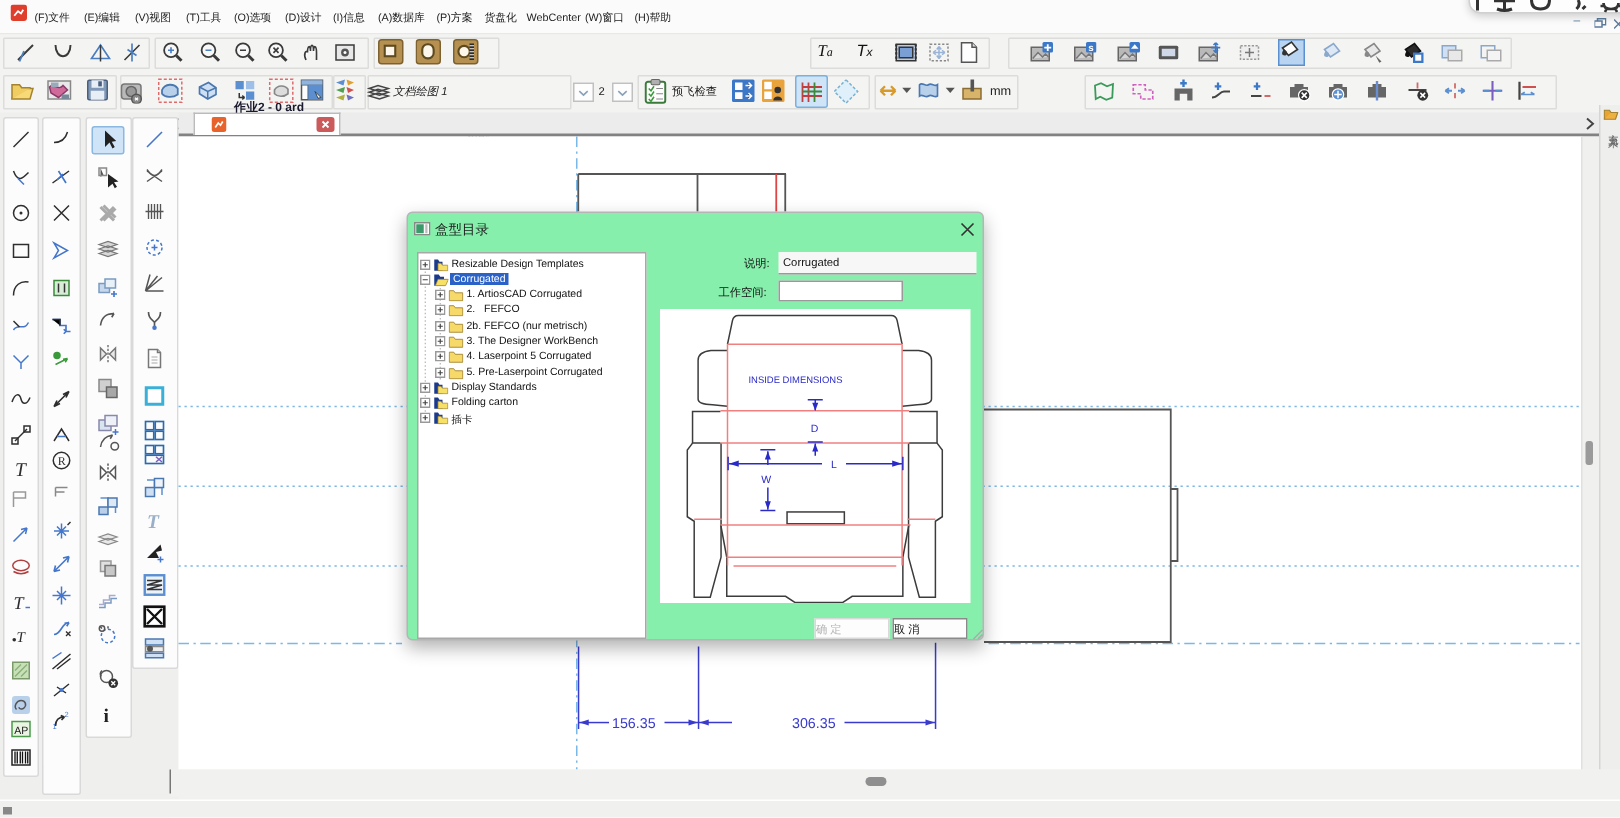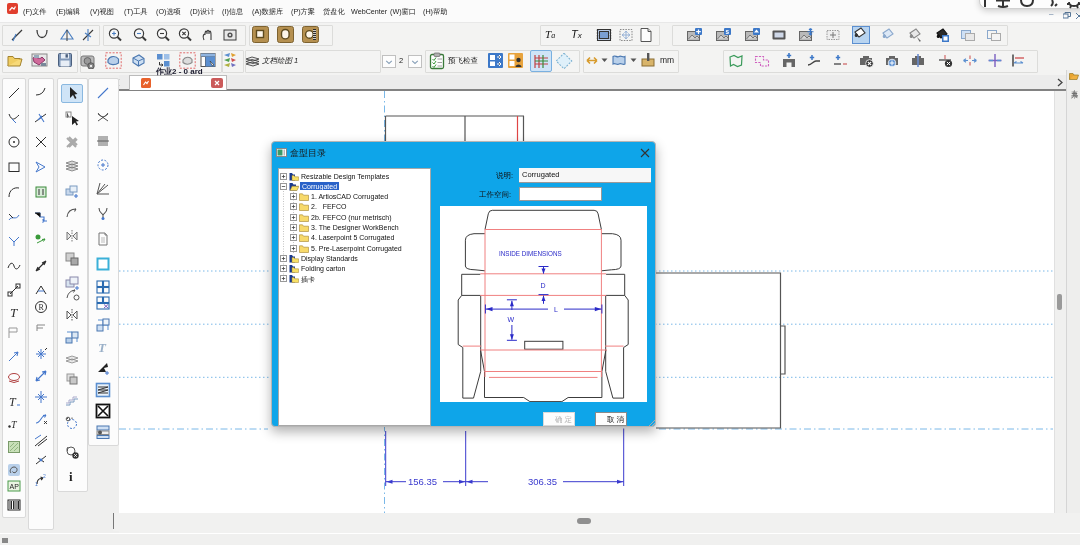--- a/index.html
+++ b/index.html
@@ -13,27 +13,27 @@
 .tabtxt{position:absolute;left:47px;top:3px;font-size:8px;font-weight:bold;color:#1a1a2e;}
 .palette{left:0;top:75px;width:119px;height:456px;background:#efefee;}
 .pcol{position:absolute;background:#fcfcfc;border:1px solid #d9d9d9;border-radius:2px;}
 .canvas{left:119px;top:91px;width:935px;height:422px;background:#ffffff;}
 .vsb{left:1054px;top:91px;width:12px;height:422px;background:#f0f0ef;border-left:1px solid #e0e0e0;}
 .vthumb{left:1057px;top:294px;width:5px;height:16px;background:#9a9a9a;border-radius:2px;}
 .rstrip{left:1066px;top:70px;width:14px;height:443px;background:#eeeeed;border-left:1px solid #d5d5d5;}
 .hsb{left:113px;top:513px;width:967px;height:18px;background:#f1f1f0;}
 .hthumb{left:577px;top:518px;width:14px;height:6px;background:#8f8f8f;border-radius:3px;}
 .statusbar{left:0;top:533px;width:1080px;height:12px;background:#f0f0ef;border-top:1px solid #ffffff;}
-.dlg{left:271px;top:141px;width:385px;height:286px;background:#0ea5e9;border:1px solid #b5b5b5;border-radius:4px;box-shadow:0 5px 12px rgba(0,0,0,0.3);padding-left:16px;}
+.dlg{left:271px;top:141px;width:385px;height:286px;background:#86efac;border:1px solid #b5b5b5;border-radius:4px;box-shadow:0 5px 12px rgba(0,0,0,0.3);padding-left:16px;}
 .dlgtitle{position:absolute;left:18px;top:5px;font-size:9px;color:#1a1a1a;}
 .tree{position:absolute;left:6px;top:26px;width:153px;height:258px;background:#ffffff;border:1px solid #a8a8a8;}
 .titem{position:absolute;font-size:7px;color:#111;white-space:nowrap;}
 .lbl{position:absolute;font-size:7.5px;color:#111;white-space:nowrap;}
 .preview{position:absolute;left:168px;top:64px;width:207px;height:196px;background:#ffffff;}
-.btn{position:absolute;width:32px;height:14px;font-size:7.5px;text-align:right;line-height:13px;letter-spacing:2px;}
+.btn{position:absolute;width:50px;height:14px;font-size:7.5px;text-align:left;line-height:13px;letter-spacing:2px;}
 </style></head><body>
 <div class="abs menubar"></div>
 <div class="mitem" style="left:23px">(F)文件</div>
 <div class="mitem" style="left:56px">(E)编辑</div>
 <div class="mitem" style="left:90px">(V)视图</div>
 <div class="mitem" style="left:124px">(T)工具</div>
 <div class="mitem" style="left:156px">(O)选项</div>
 <div class="mitem" style="left:190px">(D)设计</div>
 <div class="mitem" style="left:222px">(I)信息</div>
 <div class="mitem" style="left:252px">(A)数据库</div>

